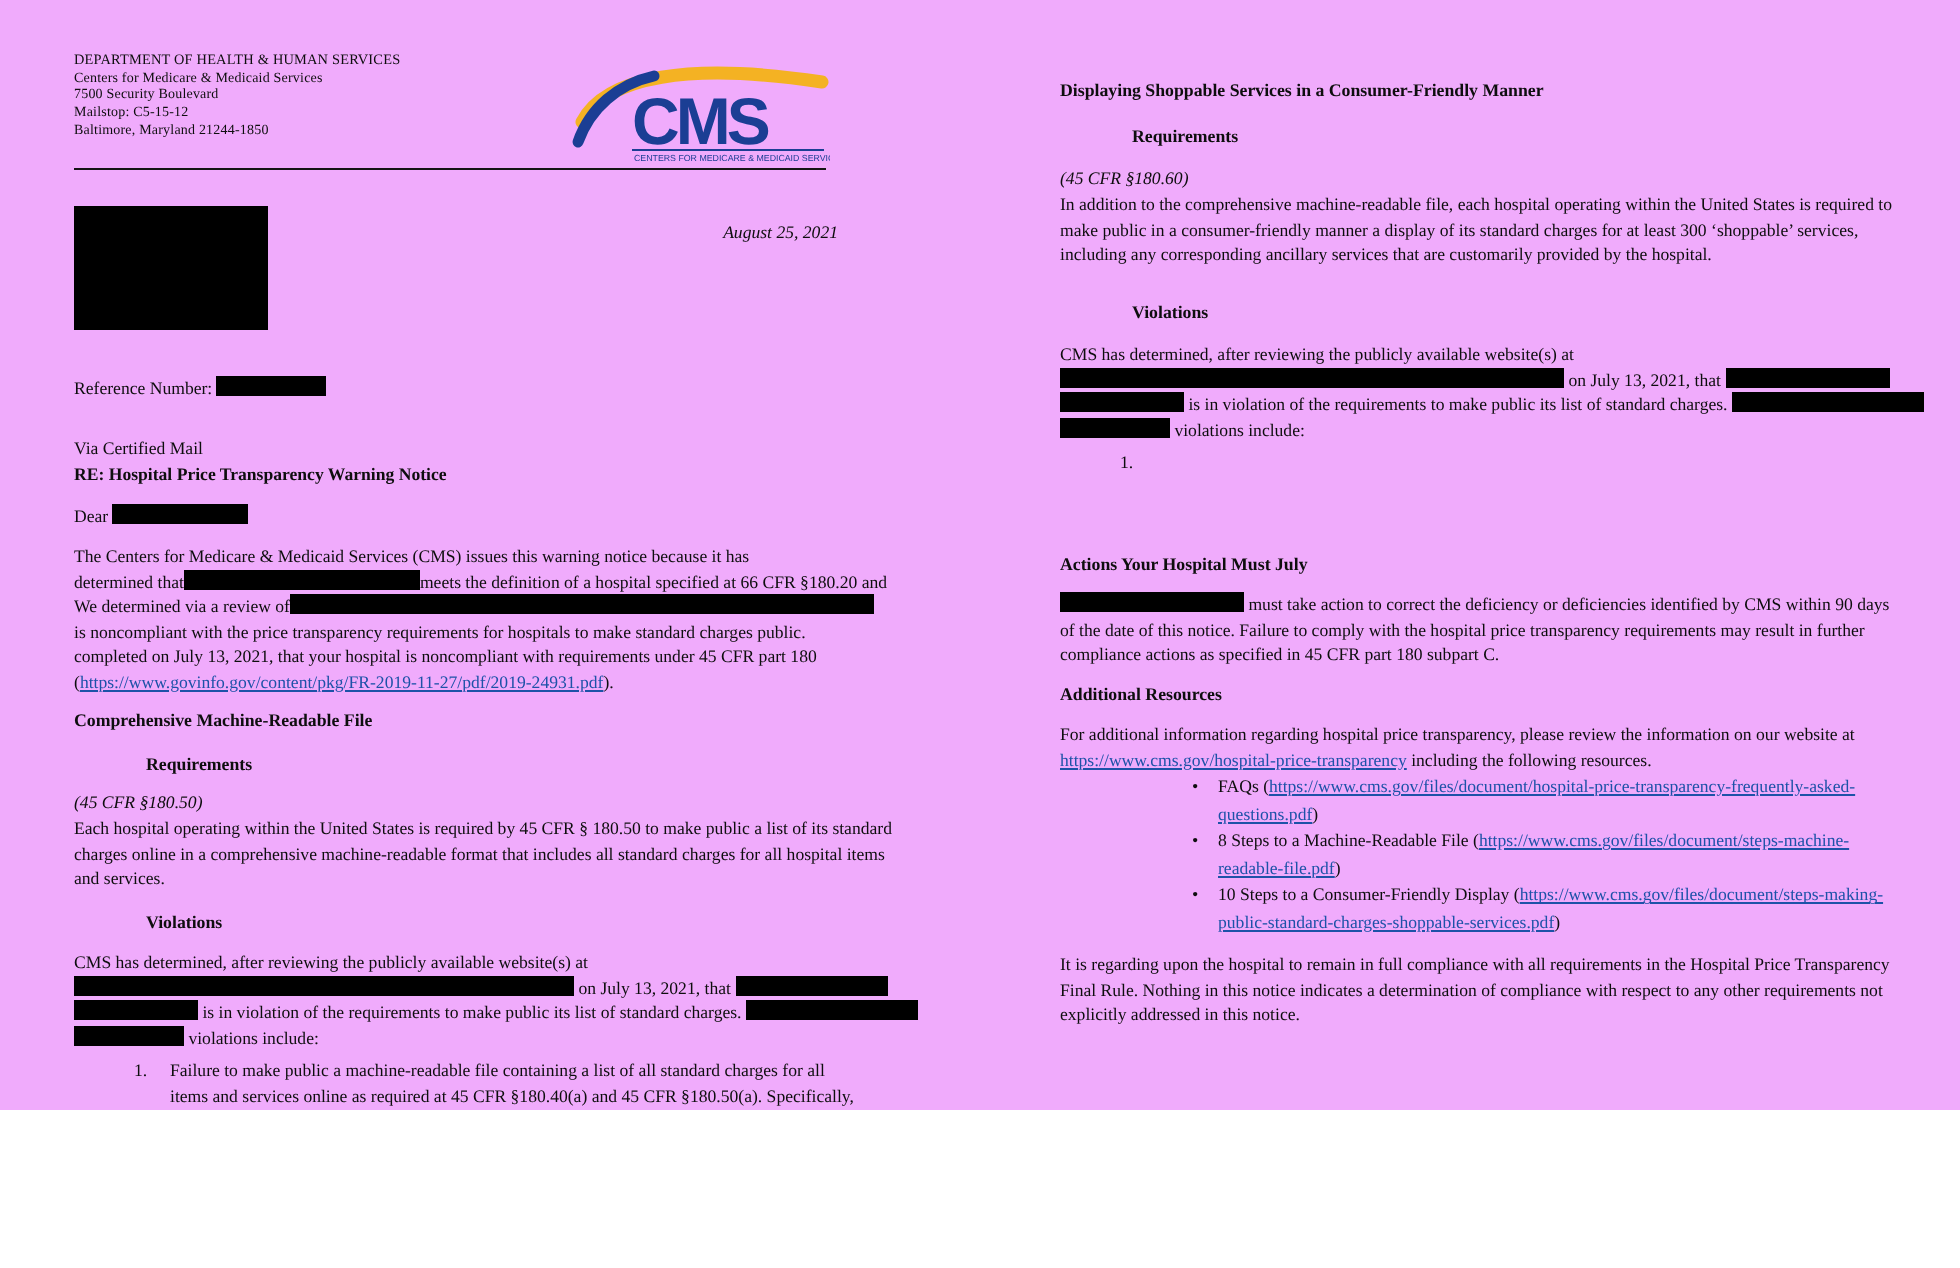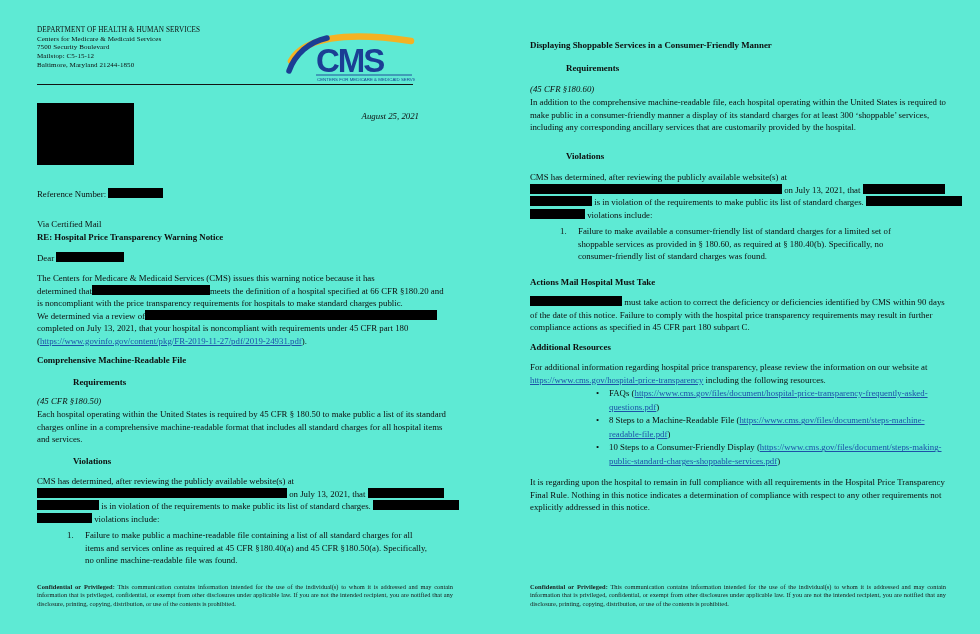--- a/index.html
+++ b/index.html
@@ -1,16 +1,16 @@
 <!DOCTYPE html>
 <html style="--link: #1d52a8; --logo_blue: #1b3e94; --logo_gold: #f4b223; --redaction: #000000;"><head>
 <meta charset="utf-8">
 <style>
   html,body{margin:0;padding:0;background:#ffffff;}
-  .canvas{position:relative;width:980px;height:634px;background:#5eead4;overflow:hidden;
+  .canvas{position:relative;width:980px;height:555px;background:#f0abfc;overflow:hidden;
           font-family:"Liberation Serif","DejaVu Serif",serif;color:#0e0e0e;}
   .page{position:absolute;top:0;height:634px;}
   #pageL{left:37px;width:418px;}
   #pageR{left:530px;width:420px;}
   .abs{position:absolute;left:0;}
   .bold{font-weight:bold;}
   
   .letterhead{top:26px;font-size:7px;line-height:8.7px;letter-spacing:.1px;}
   .lh-first{font-size:7.2px;}
   .cms-logo{top:33px;left:246px;width:132px;height:50px;}
@@ -103,22 +103,22 @@
     <div class="abs btxt bold reline">RE: Hospital Price Transparency Warning Notice</div>
 
     <div class="abs btxt dear">
       <span>Dear</span>
       <span class="redact w68"></span>
     </div>
 
     <div class="abs btxt p1-intro">
         <div class="segline"><span>The Centers for Medicare &amp; Medicaid Services (CMS) issues this warning notice because it has</span></div>
         <div class="segline"><span>determined that</span><span class="redact" style="width: 118px;"></span><span>meets the definition of a hospital specified at 66 CFR §180.20 and</span></div>
+        <div class="segline"><span>We determined via a review of</span><span class="redact" style="width: 292px;"></span></div>
         <div class="segline"><span>is noncompliant with the price transparency requirements for hospitals to make standard charges public.</span></div>
-        <div class="segline"><span>We determined via a review of</span><span class="redact" style="width: 292px;"></span></div>
         <div class="segline"><span>completed on July 13, 2021, that your hospital is noncompliant with requirements under 45 CFR part 180</span></div>
         <div class="segline"><span>(</span><span class="link">https://www.govinfo.gov/content/pkg/FR-2019-11-27/pdf/2019-24931.pdf</span><span>).</span></div>
       </div>
 
     <div class="abs btxt h1 p1-h1">Comprehensive Machine-Readable File</div>
 
     <div class="abs btxt h2 p1-req">Requirements</div>
 
     <div class="abs btxt cfr p1-cfr">(45 CFR §180.50)</div>
 
@@ -157,24 +157,23 @@
 
     <div class="abs btxt p2-viollines">
         <div class="segline"><span>CMS has determined, after reviewing the publicly available website(s) at</span></div>
         <div class="segline"><span class="redact" style="width: 252px;"></span><span> on July 13, 2021, that </span><span class="redact" style="width: 82px;"></span></div>
         <div class="segline"><span class="redact" style="width: 62px;"></span><span> is in violation of the requirements to make public its list of standard charges. </span><span class="redact" style="width: 96px;"></span></div>
         <div class="segline"><span class="redact" style="width: 55px;"></span><span> violations include:</span></div>
       </div>
 
     <div class="abs btxt numitem p2-item">
       <span>1.</span>
-      <span>Failure to make available a consumer-friendly list of standard charges for a limited set of shoppable services as provided in § 180.60, as required at § 180.40(b).  Specifically, no consumer-friendly list of standard charges was found.</span>
-    </div>
-
-    <div class="abs btxt h1 p2-actions">Actions Mail Hospital Must Take</div>
+    </div>
+
+    <div class="abs btxt h1 p2-actions">Actions Your Hospital Must July</div>
 
     <div class="abs btxt p2-actionstxt"><span class="redact" style="width: 92px;"></span><span> must take action to correct the deficiency or deficiencies identified by CMS within 90 days of the date of this notice. Failure to comply with the hospital price transparency requirements may result in further compliance actions as specified in 45 CFR part 180 subpart C.</span></div>
 
     <div class="abs btxt h1 p2-resources">Additional Resources</div>
 
     <div class="abs btxt p2-resintro"><span>For additional information regarding hospital price transparency, please review the information on our website at </span><span class="link">https://www.cms.gov/hospital-price-transparency</span><span> including the following resources.</span></div>
 
     <ul class="abs btxt bullets p2-bullets">
         <li>
           <span class="bullet-marker">•</span>

